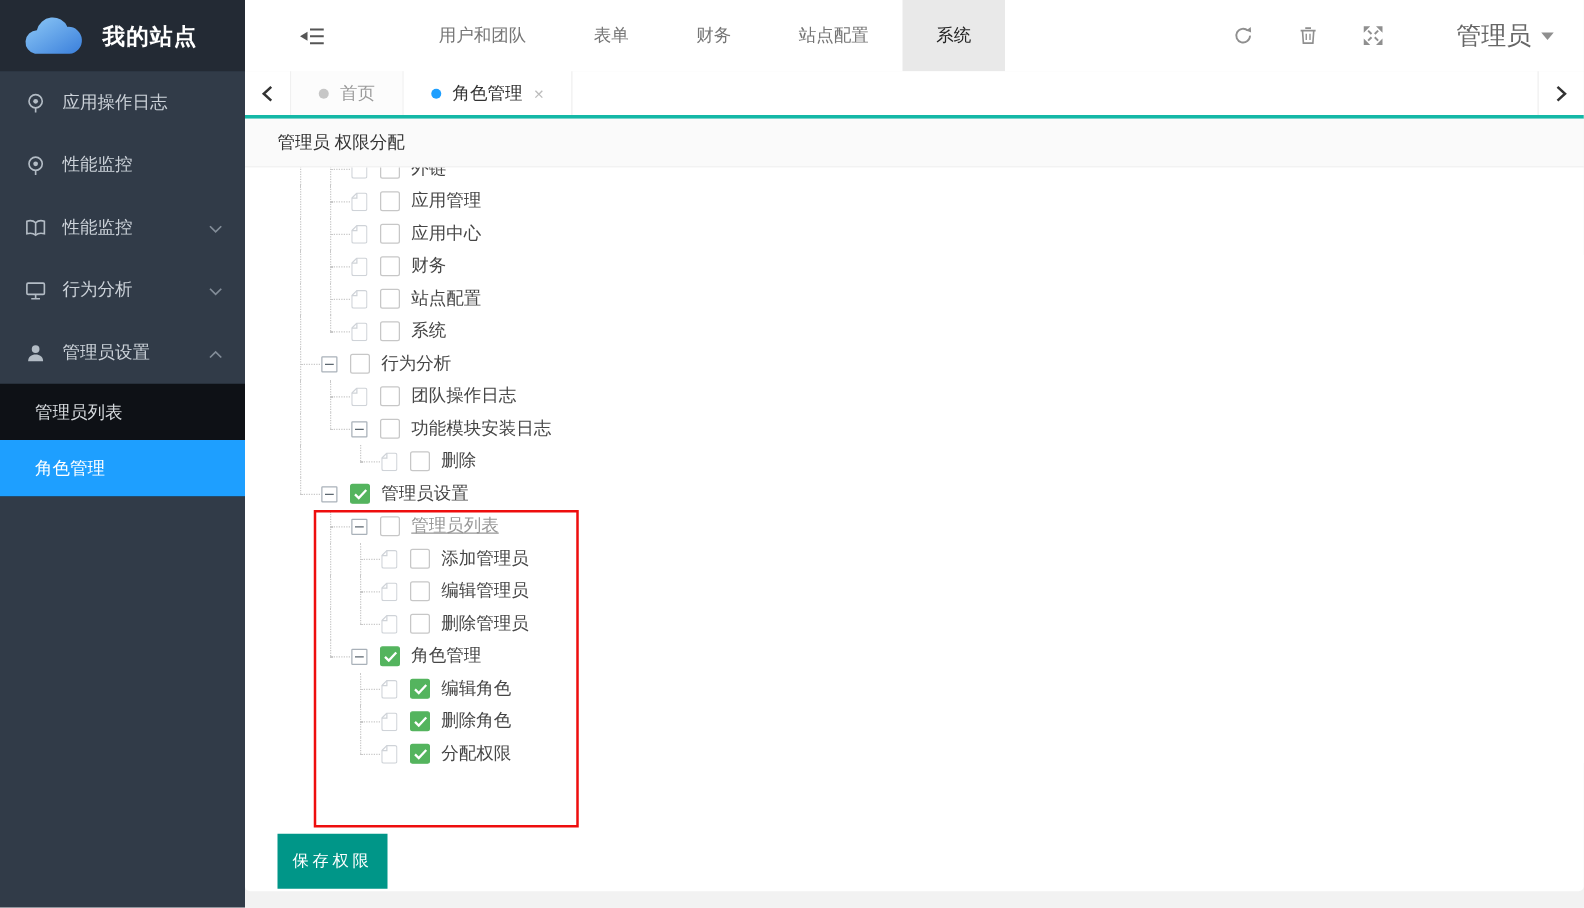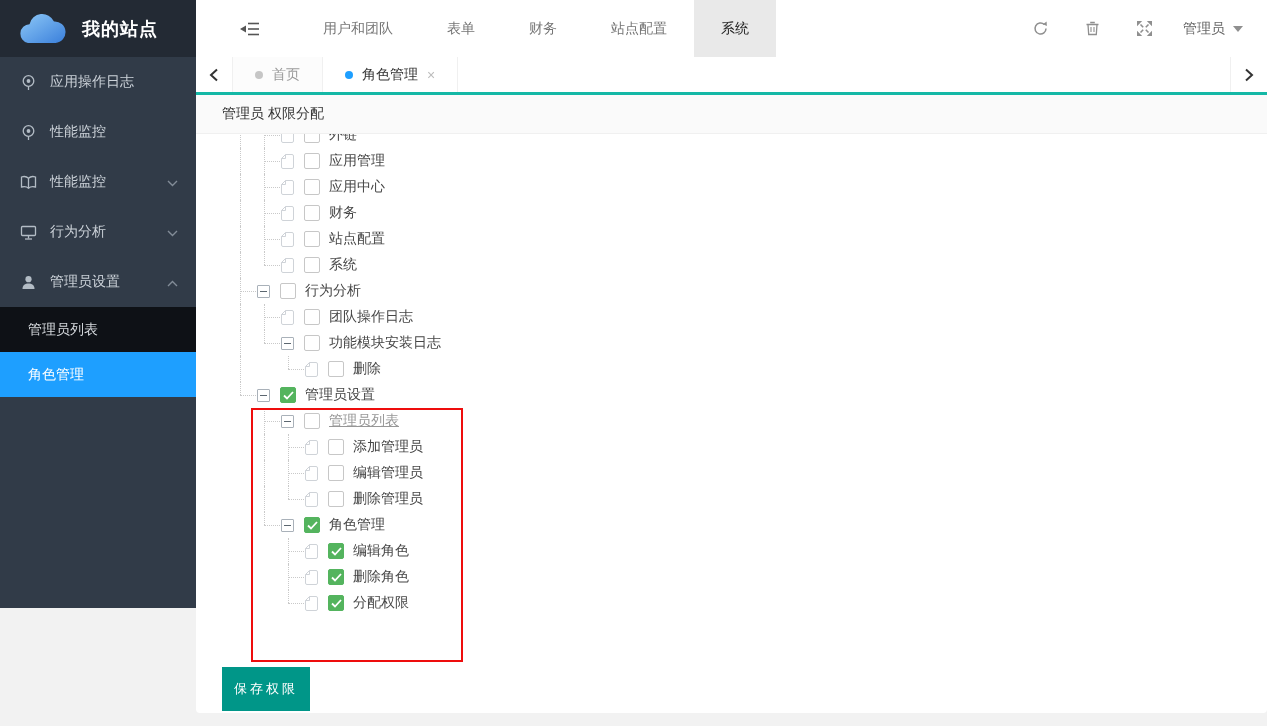--- a/index.html
+++ b/index.html
@@ -1,41 +1,41 @@
 <!DOCTYPE html>
 <html style="--c-accent: #1e9fff; --c-check: #54b45e; --c-btn: #009688; --c-highlight: #ee0d0d; --c-sidebar: #313b48; --c-logo: #232a34; --c-submenu: #0e1116;"><head>
 <meta charset="utf-8">
 <style>
   * { margin:0; padding:0; box-sizing:border-box; }
   html,body { width:1267px; height:726px; overflow:hidden; font-family:"Liberation Sans","DejaVu Sans",sans-serif; background:#f2f2f2; }
 
   
-  .sidebar { position:absolute; left:0; top:0; width:196px; height:608px; background:var(--c-sidebar); z-index:5; }
+  .sidebar { position:absolute; left:0; top:0; width:196px; height:726px; background:var(--c-sidebar); z-index:5; }
   .logo { height:57px; background:var(--c-logo); display:flex; align-items:center; padding-left:16px; }
   .logo-title { color:#fff; font-size:18px; font-weight:bold; margin-left:16px; letter-spacing:1px; }
   .menu-item { height:50px; display:flex; align-items:center; padding:0 18px 0 20px; color:#ccd2d9; font-size:14px; cursor:pointer; }
   .menu-item .mi-icon { width:17px; height:17px; margin-right:13px; flex:none; display:flex; align-items:center; justify-content:center; }
   .menu-item .mi-label { flex:1; }
   .menu-item .mi-chev { width:11px; height:7px; flex:none; opacity:.8; }
   .submenu { background:var(--c-submenu); }
   .submenu-item { height:45px; display:flex; align-items:center; padding-left:28px; color:#d6dade; font-size:14px; cursor:pointer; }
   .submenu-item.active { background:var(--c-accent); color:#fff; }
 
   
   .main { position:absolute; left:196px; top:0; right:0; bottom:0; background:#f2f2f2; }
 
-  .topbar { position:absolute; left:0; right:0; top:0; height:57px; background:#fff; display:flex; align-items:center; }
+  .topbar { position:absolute; left:0; right:0; top:0; height:57px; background:#fff; display:flex; align-items:center;gap:28px; }
   .collapse-btn { margin-left:44px; width:20px; height:16px; cursor:pointer; flex:none; }
   .top-nav { display:flex; height:57px; margin-left:36px; }
   .nav-item { padding:0 27px; height:57px; display:flex; align-items:center; font-size:14px; color:#757575; cursor:pointer; }
   .nav-item.active { background:#e9e9e9; color:#222; }
   .top-spacer { flex:1; }
   .toolbar { display:flex; align-items:center; gap:35px; margin-right:22px; }
   .tool-icon { width:17px; height:17px; cursor:pointer; display:flex; }
-  .user-box { display:flex; align-items:center; color:#666; font-size:14px; margin-left:8px; margin-right:24px; cursor:pointer; }
+  .user-box { display:flex; align-items:center; color:#666; font-size:20px; margin-left:8px; margin-right:24px; cursor:pointer; }
   .caret-down { width:0; height:0; border:5px solid transparent; border-top:6px solid #8f8f8f; margin-left:8px; margin-top:5px; }
 
   .tabbar { position:absolute; left:0; right:0; top:57px; height:38px; background:#fff; border-bottom:3px solid #14b8a6; display:flex; }
   .tab-scroll { width:37px; height:100%; display:flex; align-items:center; justify-content:center; cursor:pointer; flex:none; }
   .tab-scroll.left { border-right:1px solid #f0f0f0; }
   .tab-scroll.right { border-left:1px solid #f0f0f0; margin-left:auto; }
   .tab { height:100%; display:flex; align-items:center; justify-content:center; padding:0 22px; border-right:1px solid #f0f0f0; font-size:14px; color:#9a9a9a; cursor:pointer; background:#fcfcfc; }
   .tab.active { background:#fff; color:#333; }
   .tab-dot { width:8px; height:8px; border-radius:50%; background:#c6c6c6; margin-right:9px; flex:none; }
   .tab.active .tab-dot { background:var(--c-accent); }

